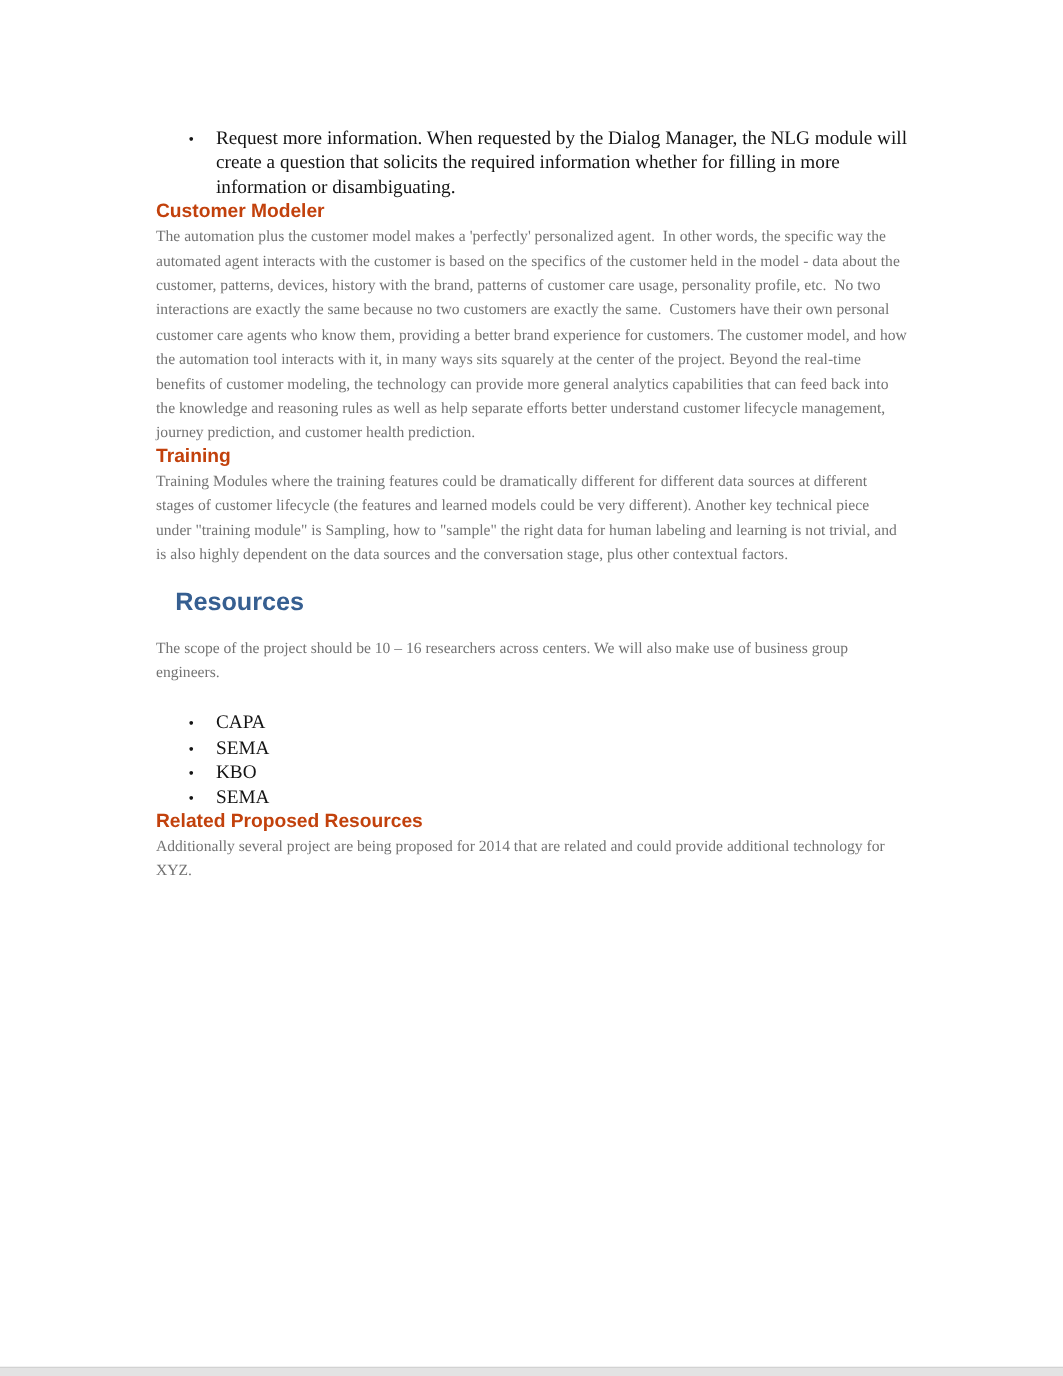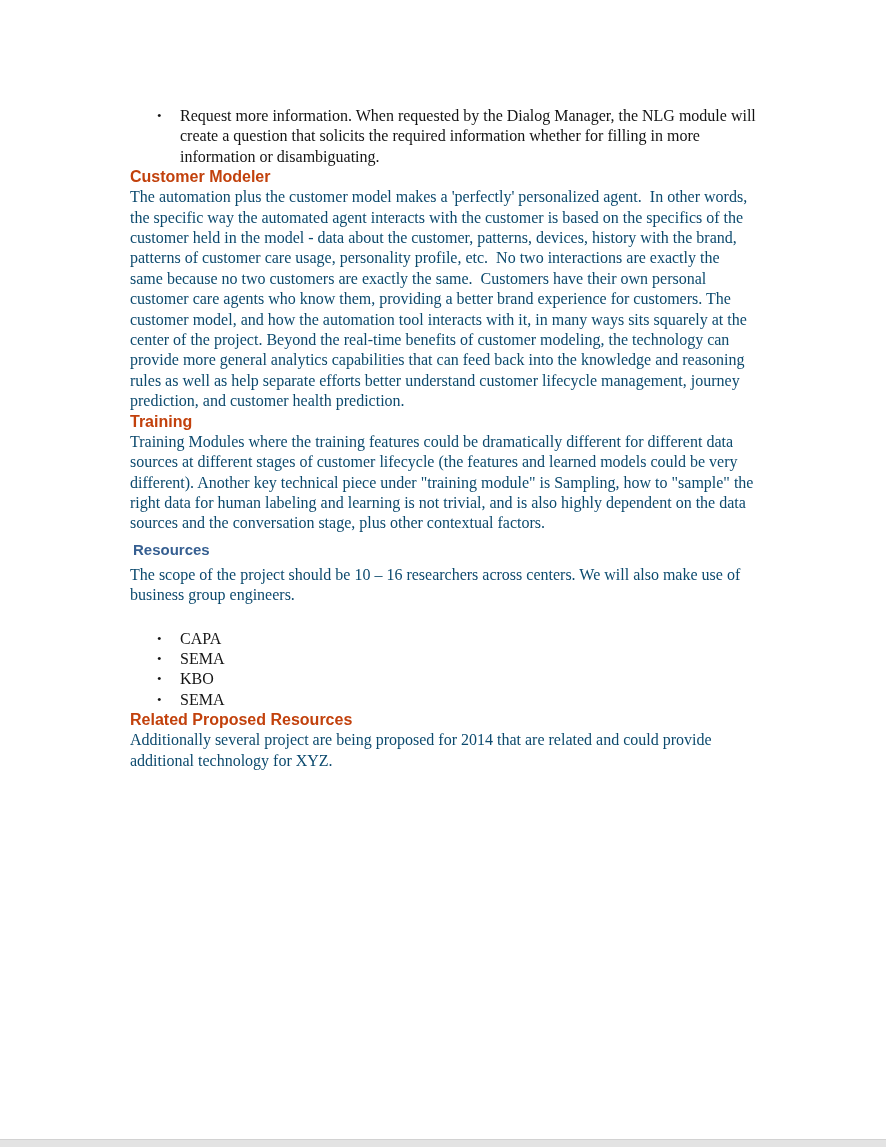--- a/index.html
+++ b/index.html
@@ -15,24 +15,24 @@
     overflow: hidden;
     font-family: "Liberation Serif", serif;
     color: #141414;
   }
   .doc {
     box-sizing: border-box;
     padding: 106px 130px 0 130px;
   }
   p.body-text {
     margin: 0;
-    font-size: 16px;
+    font-size: 13px;
     line-height: 20.4px;
     white-space: pre-wrap;
-    color: #0c4a6e;
+    color: #737373;
   }
   .bullet-list {
     margin: 0;
   }
   .bullet-item {
     display: flex;
     align-items: flex-start;
     font-size: 16px;
     line-height: 20.4px;
   }
@@ -45,24 +45,24 @@
     line-height: 20.4px;
     color: #141414;
   }
   .bullet-body {
     flex: 1;
     white-space: pre-wrap;
   }
   h2.h-major {
     font-family: "Liberation Sans", sans-serif;
     font-weight: bold;
-    font-size: 15px;
+    font-size: 21px;
     line-height: 25px;
     color: #365f91;
-    margin: 3px;
+    margin: 16px;
   }
   h3.h-minor {
     font-family: "Liberation Sans", sans-serif;
     font-weight: bold;
     font-size: 16px;
     line-height: 20px;
     color: #c2410c;
     margin: 0;
   }
   

